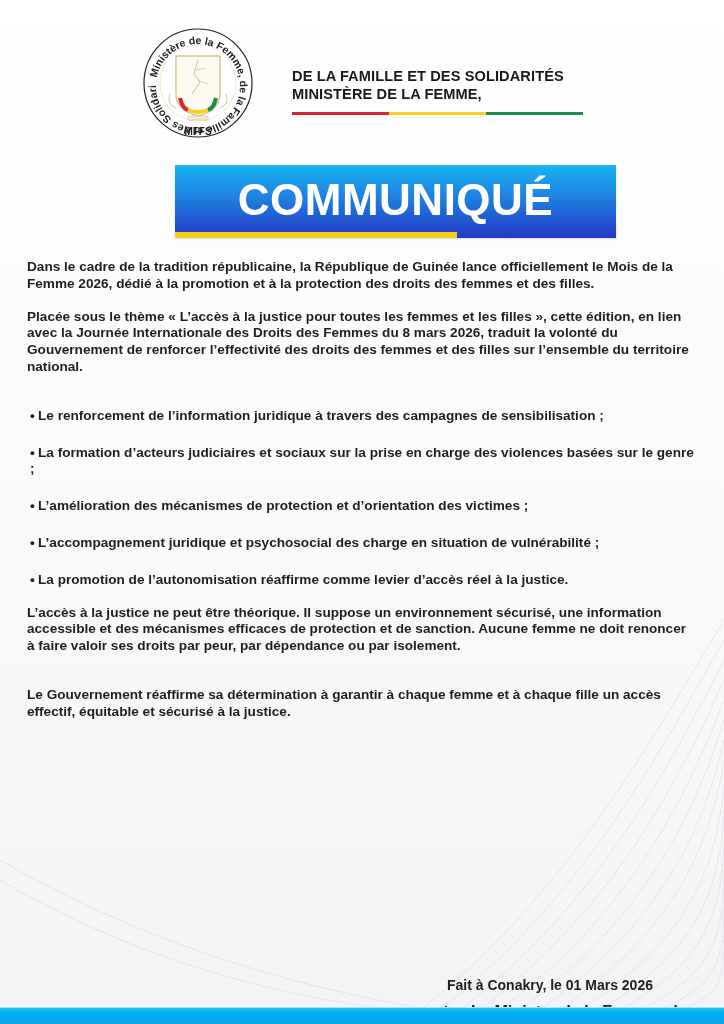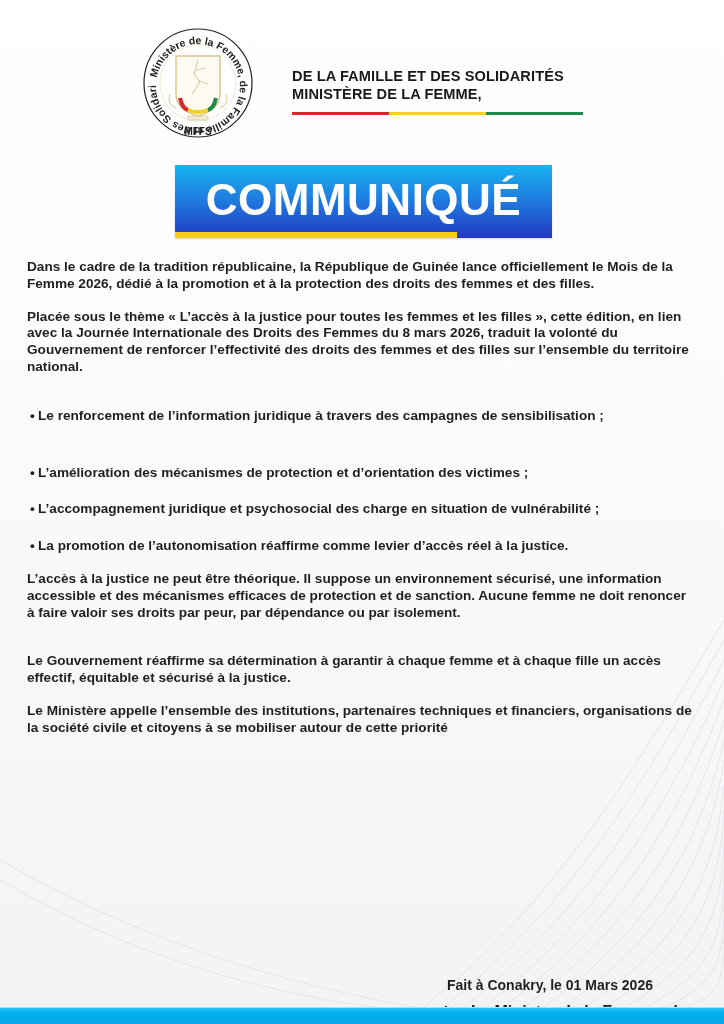--- a/index.html
+++ b/index.html
@@ -21,21 +21,21 @@
       position: absolute; left: 292px; top: 67px;
       font-weight: bold; font-size: 14.6px; line-height: 18px;
       color: #1a1a1a; letter-spacing: 0.1px;
     }
     .tricolor {
       position: absolute; left: 292px; top: 112px; width: 291px; height: 3px;
       display: flex;
     }
     .tricolor span { flex: 1; height: 3px; }
     .banner {
-      position: absolute; left: 175px; top: 165px; width: 377px; height: 73px;
+      position: absolute; left: 175px; top: 165px; width: 441px; height: 73px;
       background: linear-gradient(180deg, #18b4f2 0%, #1f7fe0 45%, #2338c4 100%);
       box-shadow: 0 1px 2px rgba(0,0,0,0.15);
     }
     .banner-text {
       position: absolute; left: 0; right: 0; top: 8px;
       text-align: center; color: #ffffff; font-weight: bold;
       font-size: 44px; line-height: 54px; letter-spacing: 0.5px;
     }
     .banner-accent {
       position: absolute; left: 0; bottom: 0; width: 282px; height: 6px;
@@ -140,40 +140,42 @@
   <p>Dans le cadre de la tradition républicaine, la République de Guinée lance officiellement le Mois de la Femme 2026, dédié à la promotion et à la protection des droits des femmes et des filles.</p>
   <div class="gap"></div>
   <p>Placée sous le thème « L’accès à la justice pour toutes les femmes et les filles », cette édition, en lien avec la Journée Internationale des Droits des Femmes du 8 mars 2026, traduit la volonté du Gouvernement de renforcer l’effectivité des droits des femmes et des filles sur l’ensemble du territoire national.</p>
   <div class="gap"></div>
   <div class="gap"></div>
 
   <p class="bullet">
     <span class="dot">•</span><span>Le renforcement de l’information juridique à travers des campagnes de sensibilisation ;</span>
   </p>
   <div class="gap" style="height:20px"></div>
+  <p class="bullet">
+    <span class="dot">•</span><span>La formation d’acteurs judiciaires et sociaux sur la prise en charge des violences basées sur le genre ;</span>
+  </p>
   <div class="gap" style="height:20px"></div>
   <p class="bullet">
     <span class="dot">•</span><span>L’amélioration des mécanismes de protection et d’orientation des victimes ;</span>
   </p>
   <div class="gap" style="height:20px"></div>
   <p class="bullet">
     <span class="dot">•</span><span>L’accompagnement juridique et psychosocial des charge en situation de vulnérabilité ;</span>
   </p>
   <div class="gap" style="height:20px"></div>
   <p class="bullet">
     <span class="dot">•</span><span>La promotion de l’autonomisation réaffirme comme levier d’accès réel à la justice.</span>
   </p>
   <div class="gap"></div>
 
   <p>L’accès à la justice ne peut être théorique. Il suppose un environnement sécurisé, une information accessible et des mécanismes efficaces de protection et de sanction. Aucune femme ne doit renoncer à faire valoir ses droits par peur, par dépendance ou par isolement.</p>
   <div class="gap"></div>
   <div class="gap"></div>
   <p>Le Gouvernement réaffirme sa détermination à garantir à chaque femme et à chaque fille un accès effectif, équitable et sécurisé à la justice.</p>
   <div class="gap"></div>
-  <p>Le Ministère appelle l’ensemble des institutions, partenaires techniques et financiers, organisations de la société civile et citoyens à se mobiliser autour de cette priorité</p>
 </main>
 
 <div class="signature">
   <div class="signature-place">Fait à Conakry, le 01 Mars 2026</div>
   <div class="signature-block">
     <span class="rule"></span>
     <div>La Ministre de la Femme, de</div>
     <div>la Famille et des Solidarités</div>
   </div>
 </div>

